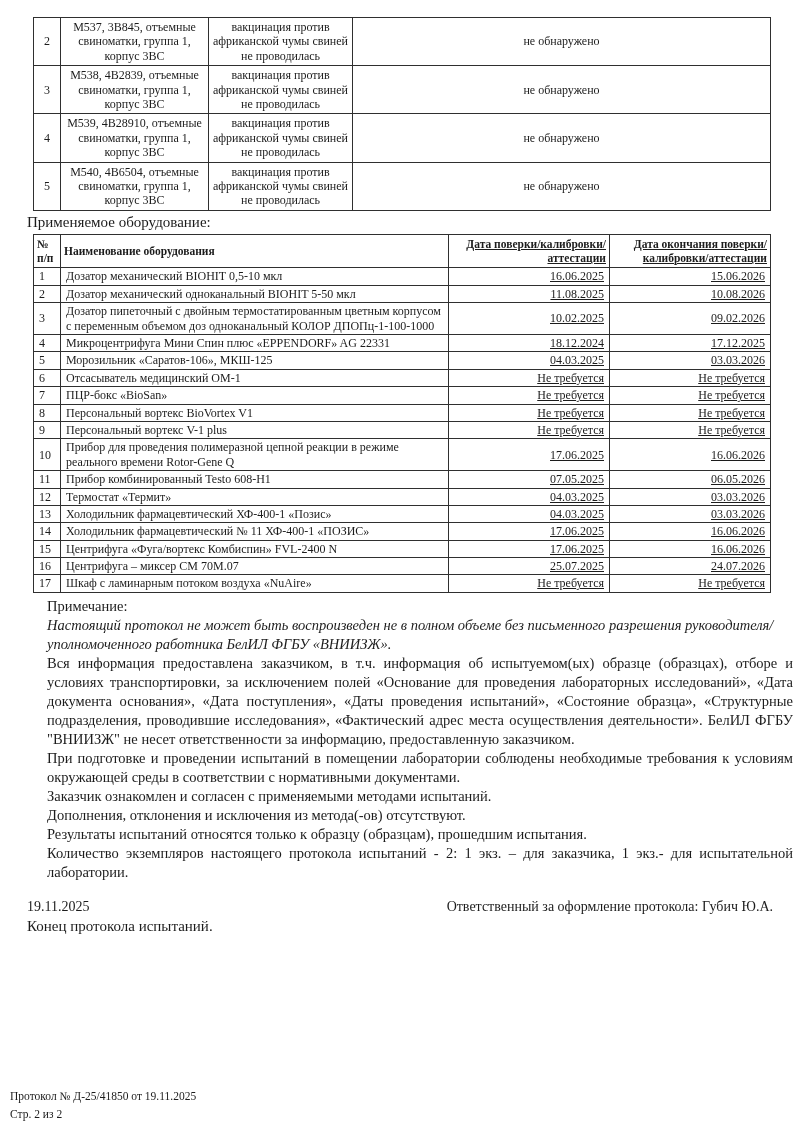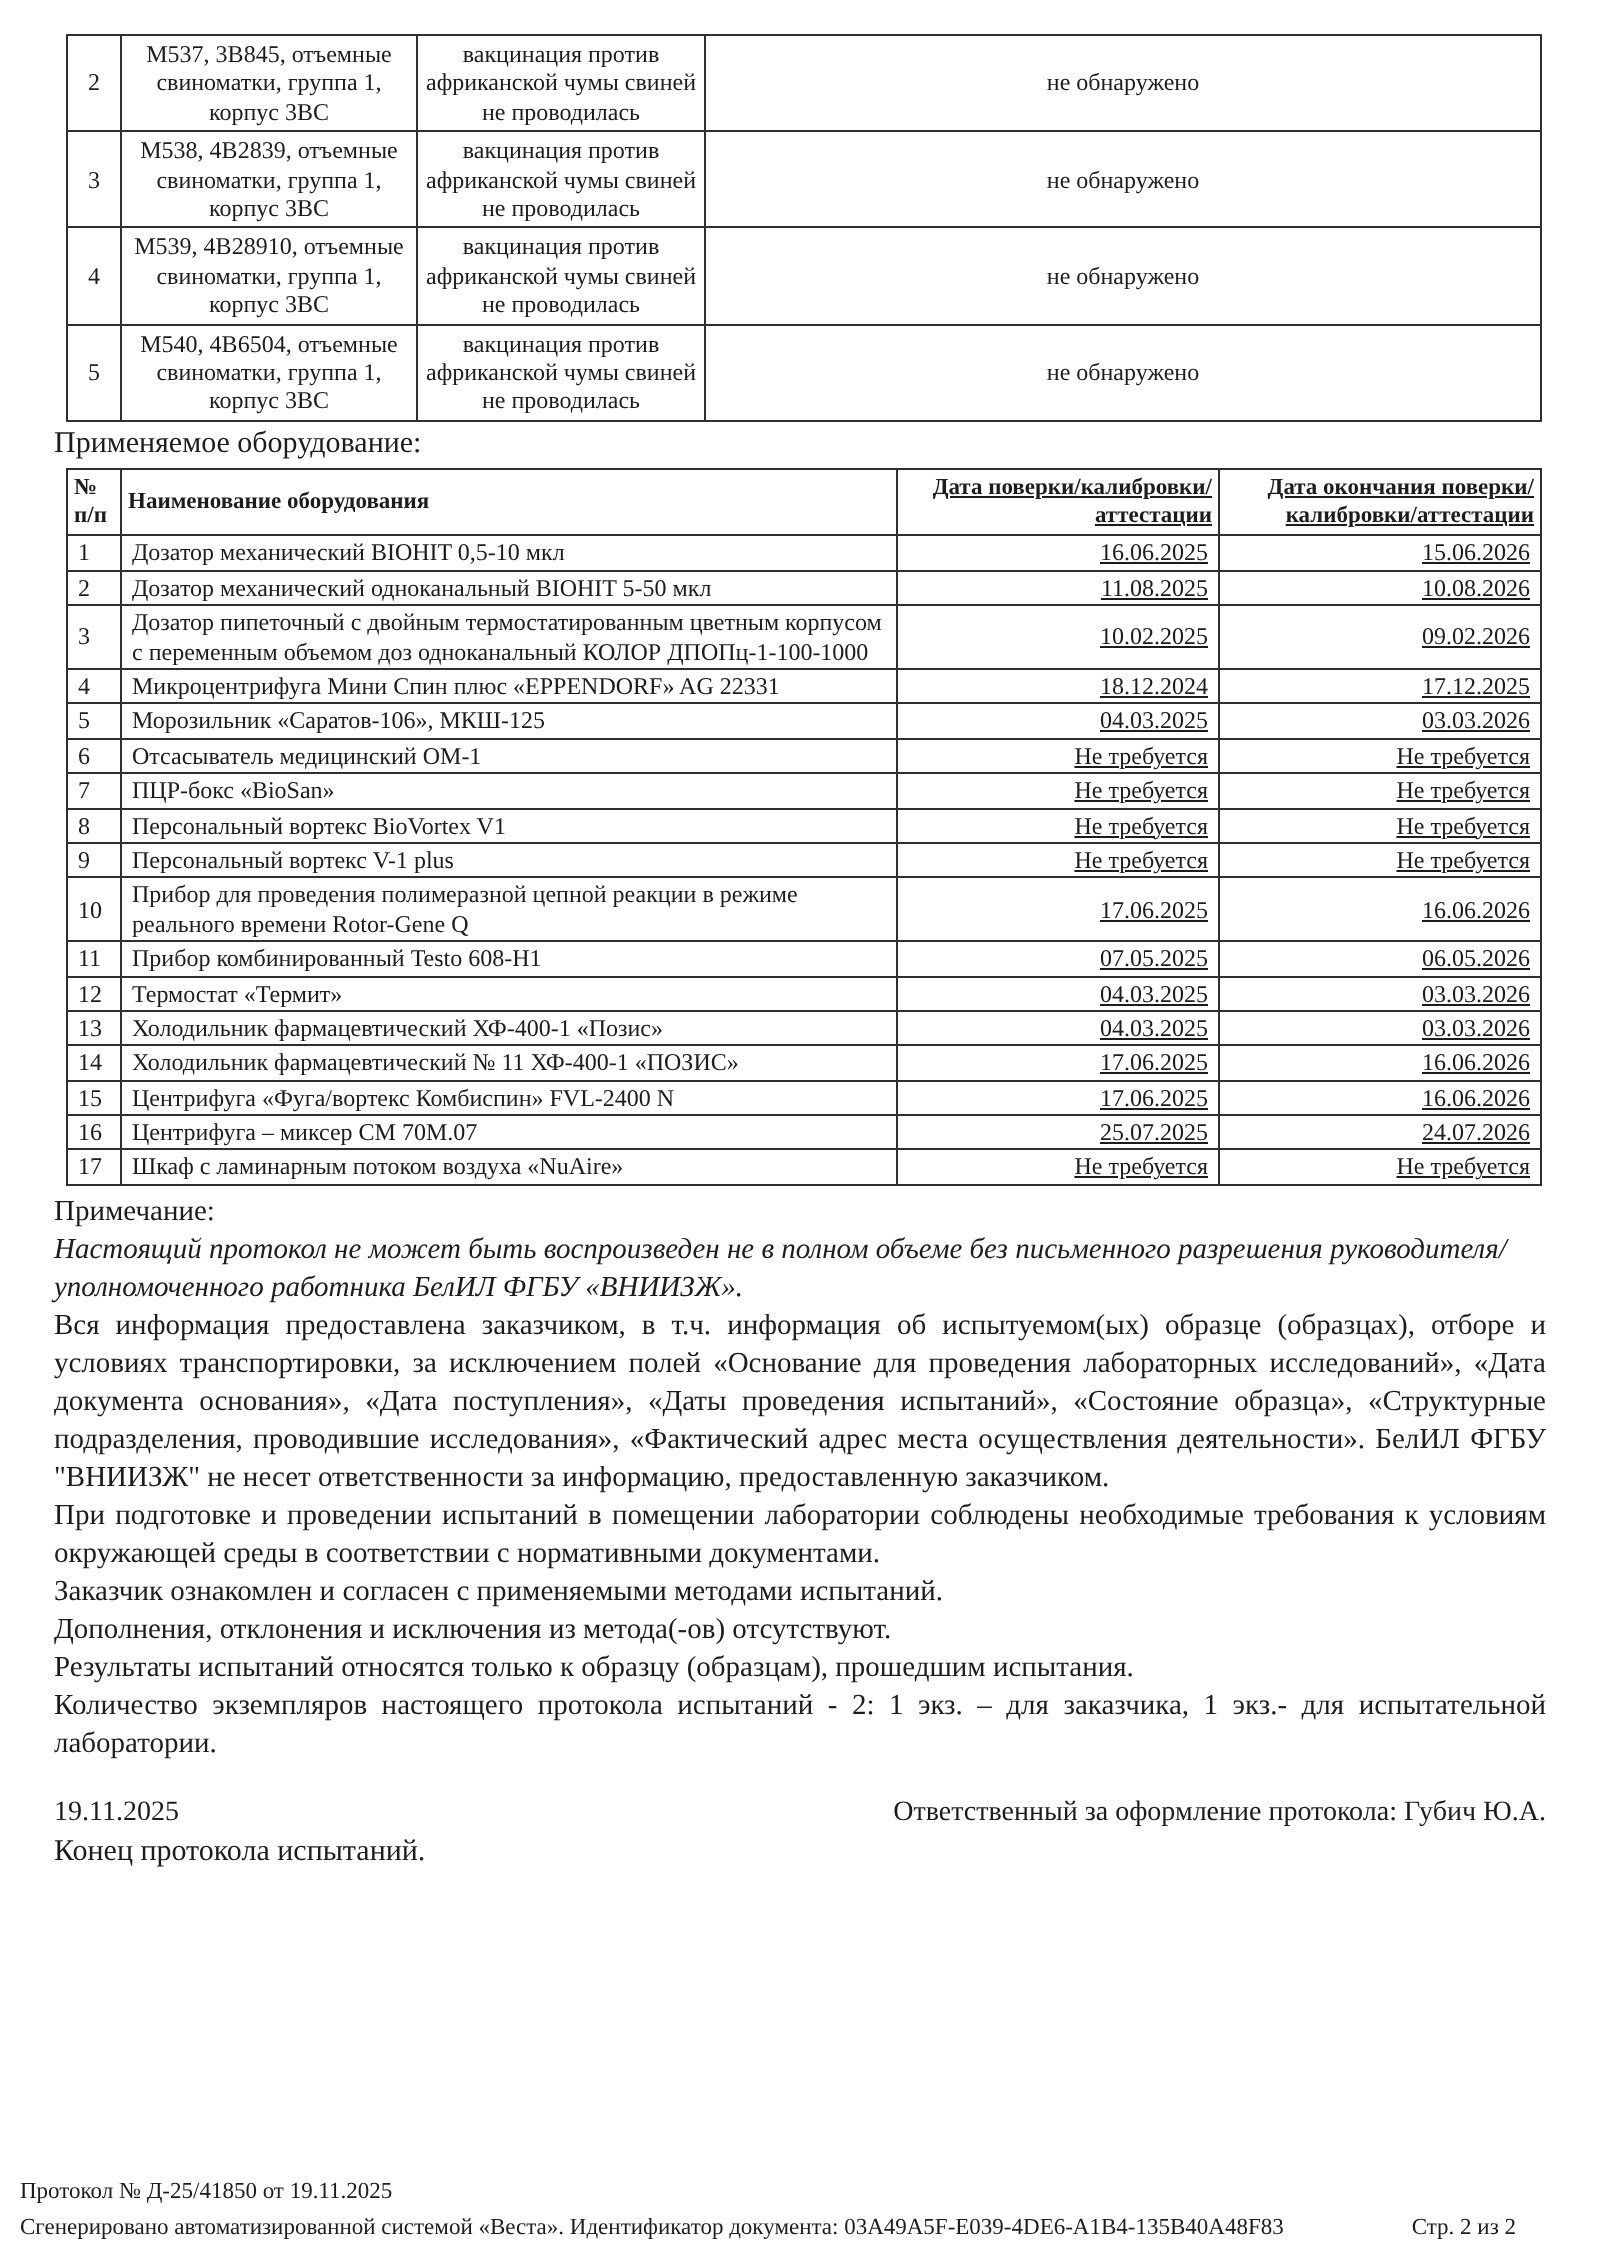--- a/index.html
+++ b/index.html
@@ -30,21 +30,21 @@
   .equipment-table th {
     font-size:11.5px; font-weight:bold; text-align:center;
     line-height:1.25; padding:2px 3px;
   }
   .equipment-table td { font-size:12px; line-height:1.2; padding:1px 5px; }
   .equipment-table .c-num  { width:27px; text-align:left; }
   .equipment-table .c-name { width:388px; text-align:left; }
   .equipment-table .c-date { width:161px; text-align:right;text-decoration:underline; }
 
   
-  .notes { margin-top:4px; width:746px; font-size:14.5px; line-height:19px; }
+  .notes { margin-top:4px; width:746px; font-size:14.5px; line-height:19px;margin-left:20px; }
   .notes-title { font-size:14.5px; }
   .notes-paras p { text-align:justify; }
   .notes-paras p:first-of-type { text-align:left;font-style:italic; }
 
   
   .sig-row { width:746px; margin-top:17px; display:flex; justify-content:space-between; font-size:14px;text-align:center; }
   .end-text { font-size:15px; margin-top:3px; }
 
   
   .footer { position:absolute; left:10px; top:1088px; width:748px; font-size:11.5px; line-height:1.55; }
@@ -219,18 +219,17 @@
 
   <div class="sig-row">
     <span>19.11.2025</span>
     <span>Ответственный за оформление протокола: Губич Ю.А.</span>
   </div>
   <div class="end-text">Конец протокола испытаний.</div>
 
   <div class="footer">
     <div>Протокол № Д-25/41850 от 19.11.2025</div>
     <div class="footer-row">
-      <span>Сгенерировано автоматизированной системой «Веста». Идентификатор документа: 03A49A5F-E039-4DE6-A1B4-135B40A48F83</span>
       <span>Стр. 2 из 2</span>
     </div>
   </div>
 
 </div>
 
 </body></html>

